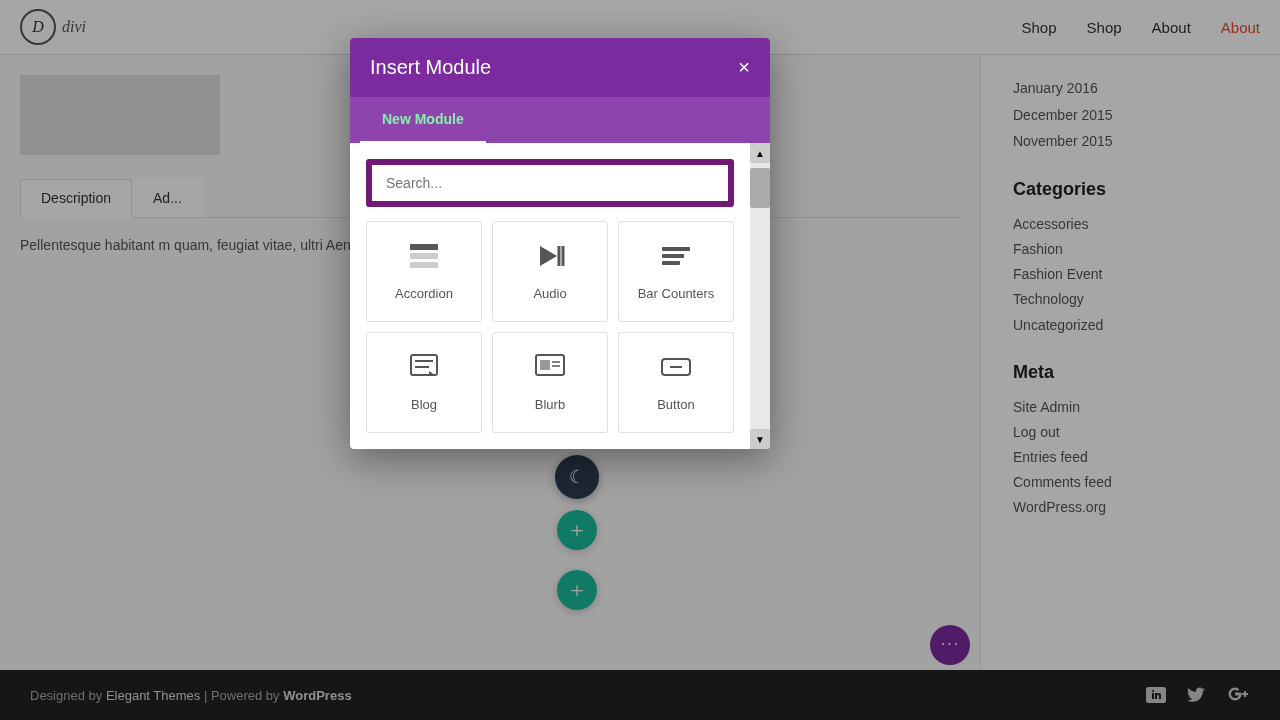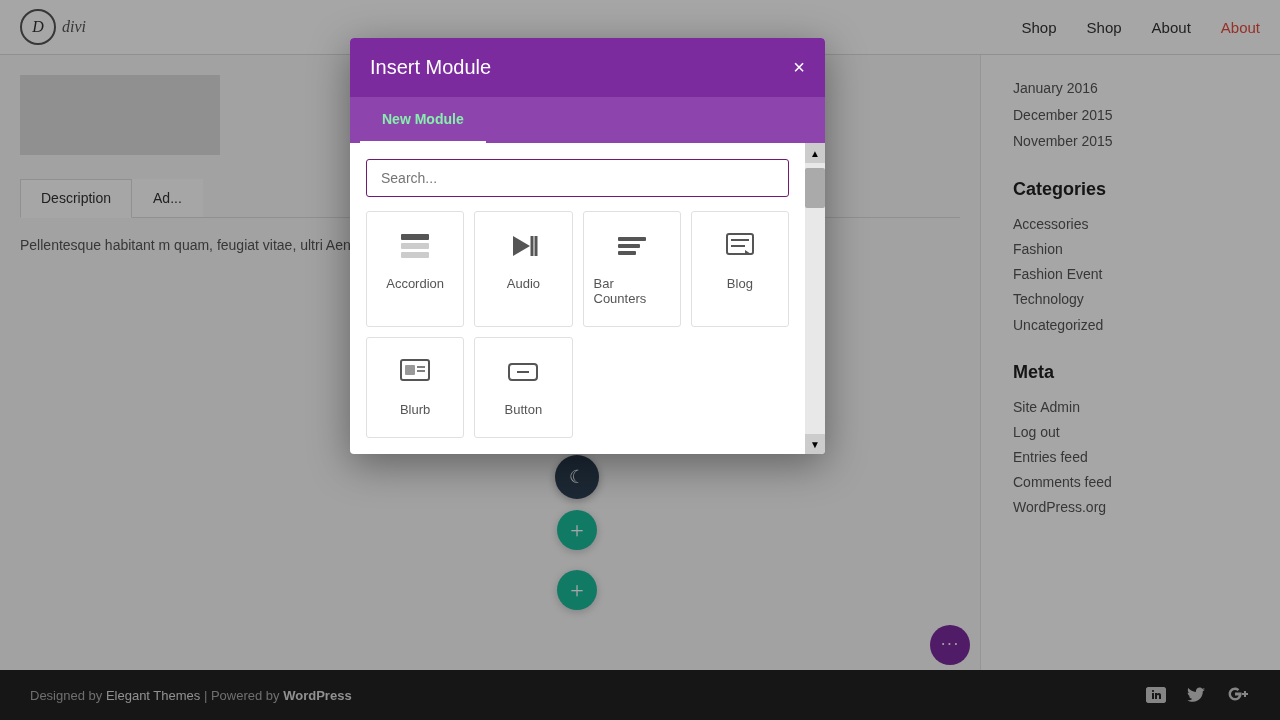--- a/index.html
+++ b/index.html
@@ -157,21 +157,21 @@
       top: 0; left: 0; right: 0; bottom: 0;
       background: rgba(0,0,0,0.35);
       z-index: 100;
     }
 
     
     .modal {
       position: absolute;
       top: 38px;
       left: 350px;
-      width: 475px;
+      width: 420px;
       background: #fff;
       border-radius: 4px;
       z-index: 200;
       box-shadow: 0 10px 40px rgba(0,0,0,0.4);
       overflow: hidden;
     }
     .modal-header {
       background: #7b2b9e;
       padding: 18px 20px;
       display: flex;
@@ -258,33 +258,33 @@
       margin-top: 5px;
     }
 
     .modal-body {
       padding: 16px 16px 16px 16px;
       margin-right: 20px;
     }
     .search-box {
       width: 100%;
       padding: 10px 14px;
-      border: 1px solid #701a75;
+      border: 6px solid #701a75;
       border-radius: 3px;
       font-size: 14px;
       color: #aaa;
       outline: none;
       margin-bottom: 14px;
       font-family: Arial, sans-serif;
     }
 
     
     .module-grid {
       display: grid;
-      grid-template-columns: 1fr 1fr 1fr 1fr;
+      grid-template-columns: 1fr 1fr 1fr;
       gap: 10px;
     }
     .module-item {
       border: 1px solid #e0e0e0;
       border-radius: 3px;
       padding: 20px 10px;
       display: flex;
       flex-direction: column;
       align-items: center;
       gap: 10px;

